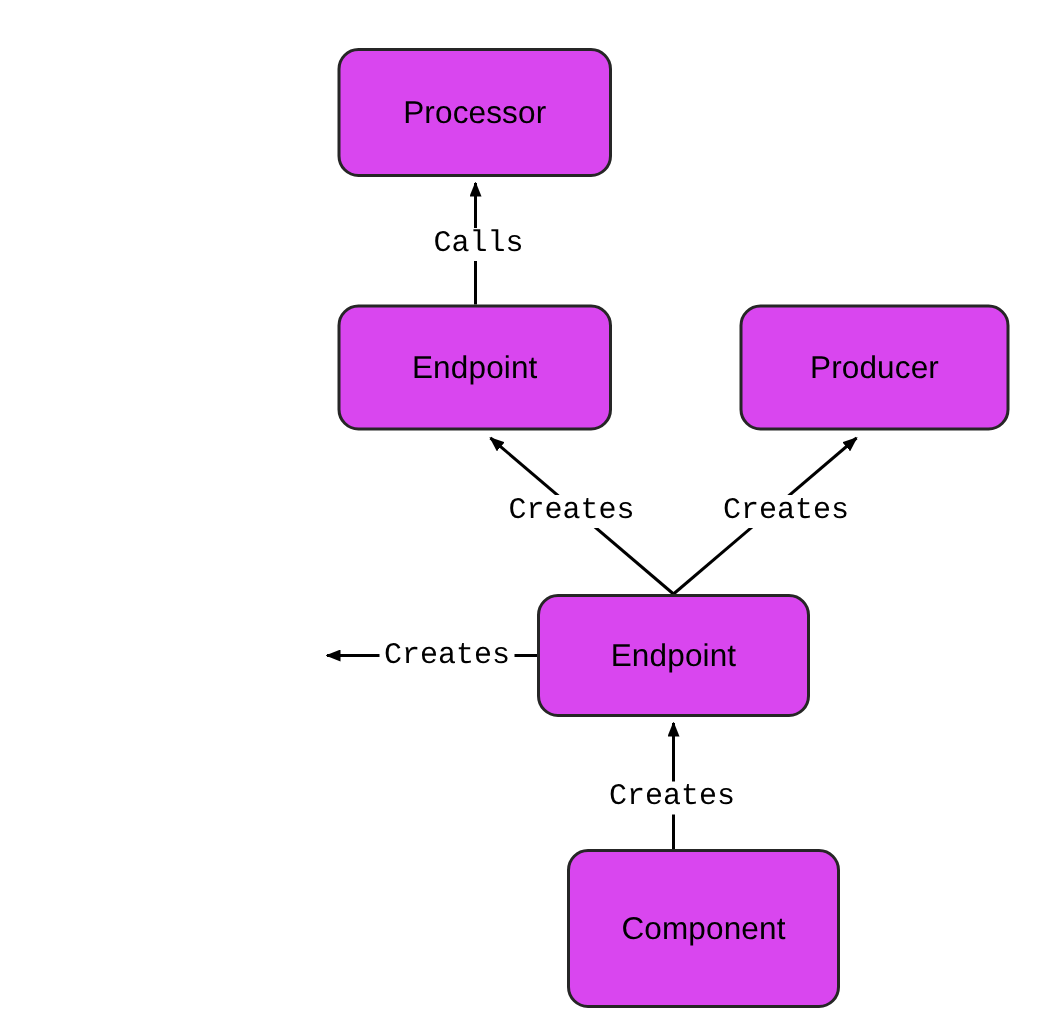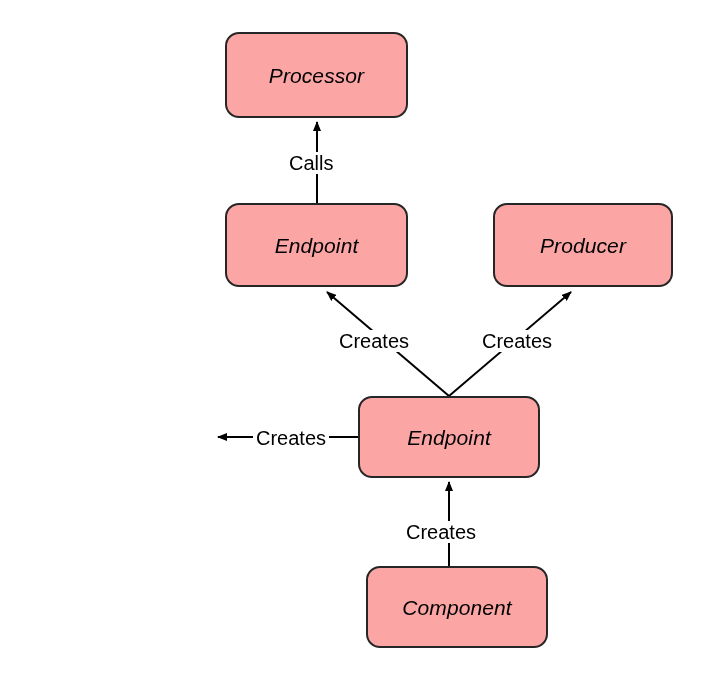--- a/index.html
+++ b/index.html
@@ -21,44 +21,43 @@
   #edge-layer {
     position: absolute;
     left: 0;
     top: 0;
     width: 702px;
     height: 674px;
   }
   .node {
     position: absolute;
     box-sizing: border-box;
-    background: #fca5a5;
+    background: #d946ef;
     border: 2px solid #262626;
     border-radius: 14px;
     display: flex;
     align-items: center;
     justify-content: center;
     color: #000000;
     font-size: 21px;
     font-family: "Liberation Sans", sans-serif;
     letter-spacing: 0.1px;
     z-index: 3;
-    font-style: italic;
   }
   .node-label {
     display: block;
     line-height: 1;
     white-space: nowrap;
   }
   .edge-label {
     position: absolute;
     z-index: 4;
     color: #000000;
     font-size: 20px;
-    font-family: Liberation Sans, sans-serif;
+    font-family: Liberation Mono, monospace;
     line-height: 1;
     white-space: nowrap;
     background: #ffffff;
     padding: 1px 3px;
   }
 </style>
 </head>
 <body>
 
 <div id="stage">
@@ -91,21 +90,21 @@
 
   <div class="node" style="left:493px; top:203px; width:180px; height:84px;">
     <span class="node-label">Producer</span>
   </div>
 
 
   <div class="node" style="left:358px; top:396px; width:182px; height:82px;align-items:center;">
     <span class="node-label">Endpoint</span>
   </div>
 
-  <div class="node" style="left:366px; top:566px; width:182px; height:82px;">
+  <div class="node" style="left:378px; top:566px; width:182px; height:106px;">
     <span class="node-label">Component</span>
   </div>
 
   <div class="edge-label" style="left:286px; top:152px;">Calls</div>
 
   <div class="edge-label" style="left:336px; top:330px;">Creates</div>
 
   <div class="edge-label" style="left:479px; top:330px;">Creates</div>
 
   <div class="edge-label" style="left:253px; top:427px;">Creates</div>

